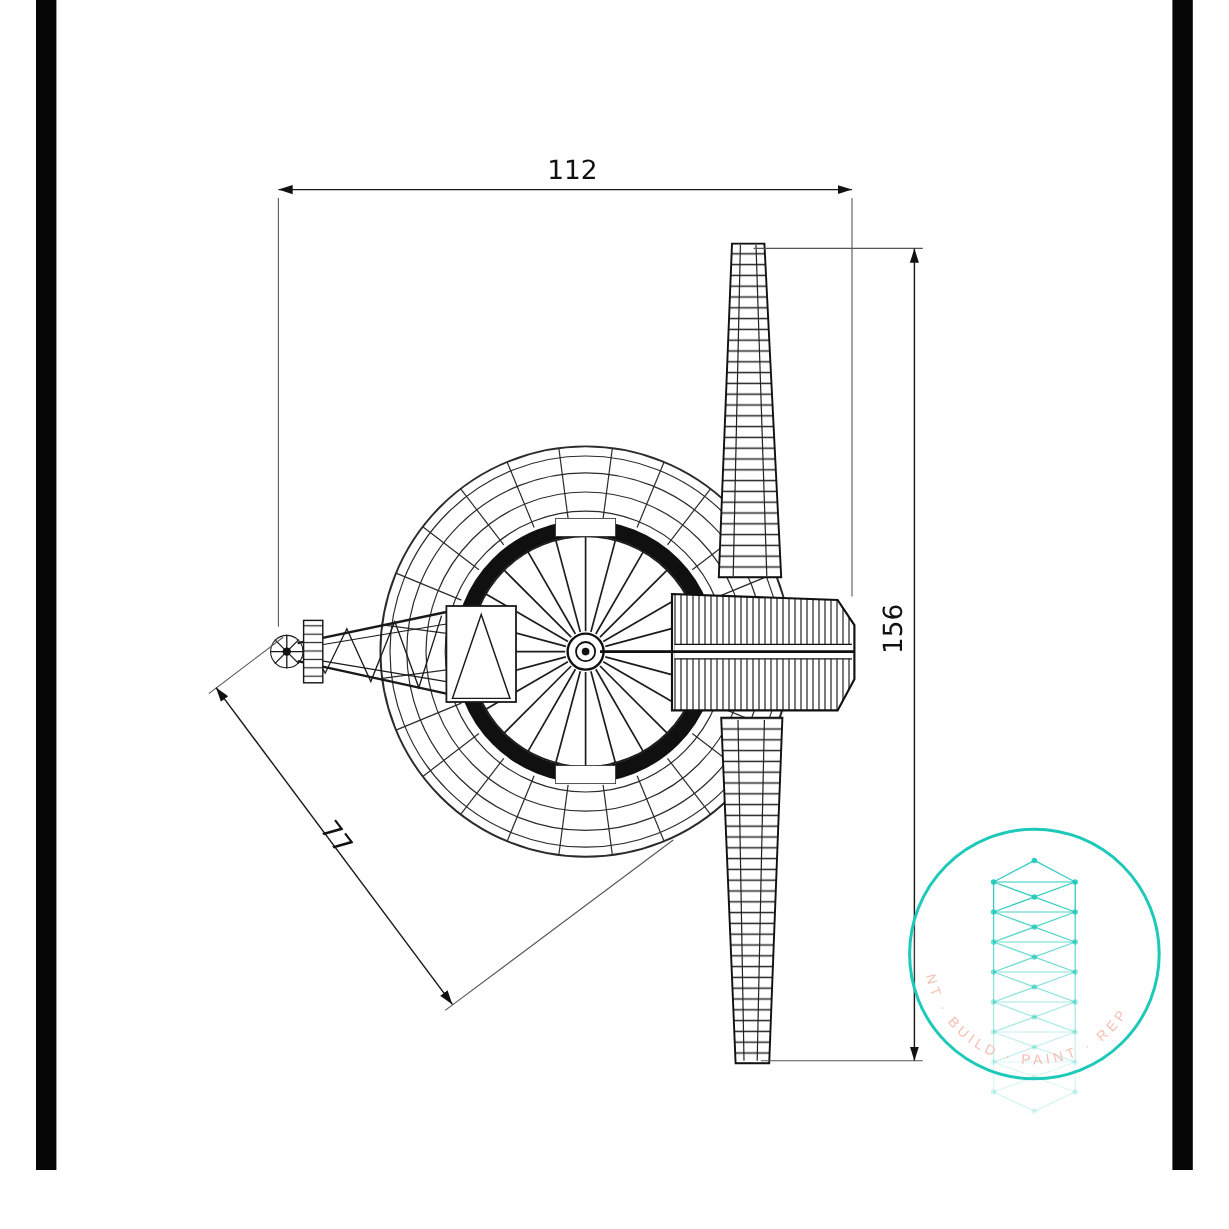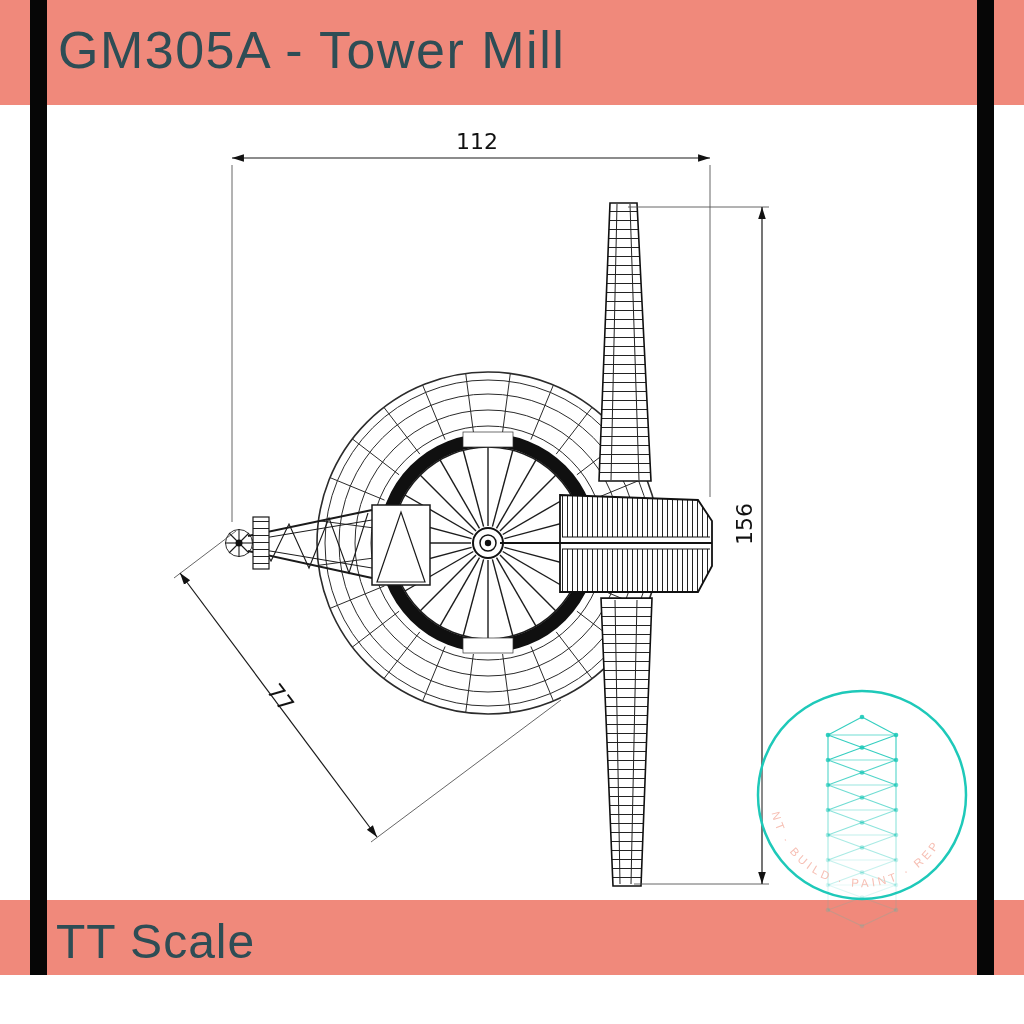--- a/index.html
+++ b/index.html
@@ -18,27 +18,21 @@
   .bar{position:absolute;top:0;height:975px;width:17px;background:#060606;z-index:2;}
   .bar.left{left:30px;}
   .bar.right{left:977px;}
   .art{position:absolute;left:0;top:0;width:1024px;height:1024px;z-index:3;pointer-events:none;}
 </style>
 </head>
 <body>
 
 <div class="page">
 
-  <div class="banner top">
-    <div class="title">GM305A - Tower Mill</div>
-  </div>
-
-  <div class="banner bottom">
-    <div class="scale-label">TT Scale</div>
-  </div>
+
 
 
   <div class="bar left"></div>
   <div class="bar right"></div>
 
   <svg class="art" viewBox="0 0 1024 1024">
     <defs>
       <marker id="arr" viewBox="0 0 12 10" markerWidth="13" markerHeight="11" refX="11" refY="5" orient="auto-start-reverse" markerUnits="userSpaceOnUse">
         <path d="M0,1.5 L11,5 L0,8.5 Z" fill="#111"></path>
       </marker>

